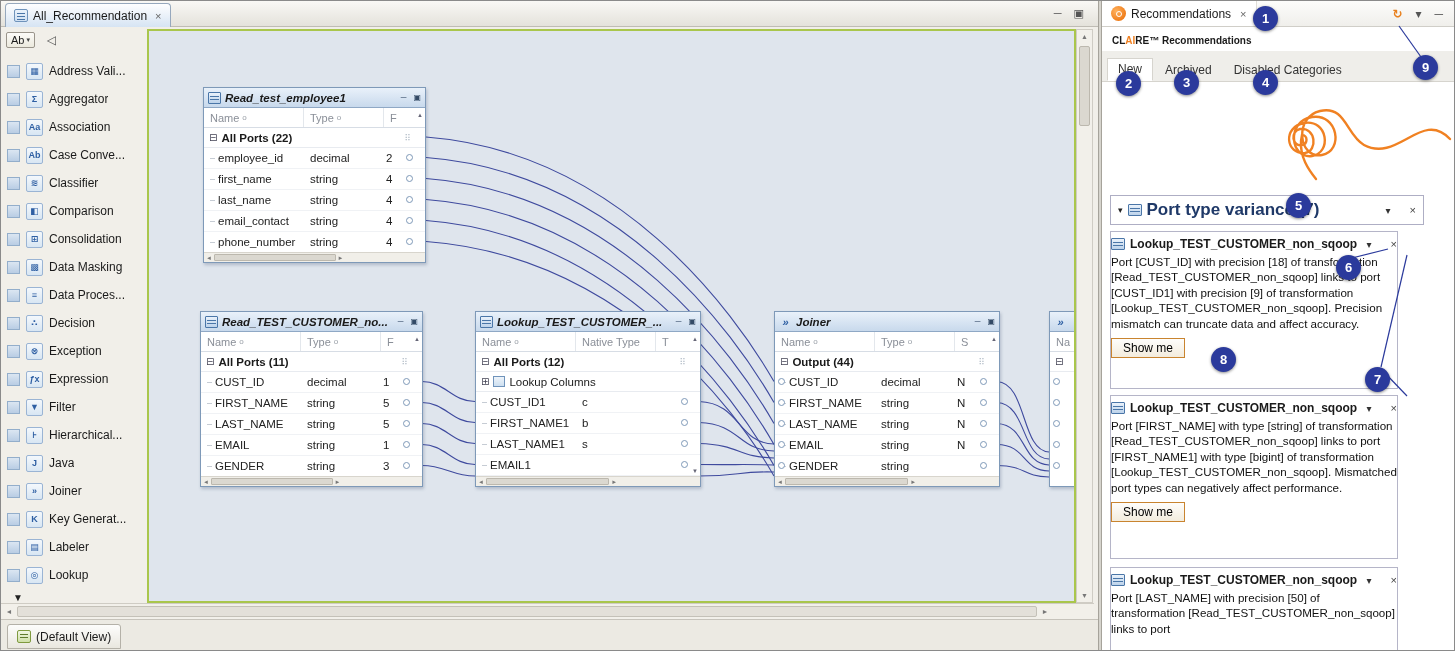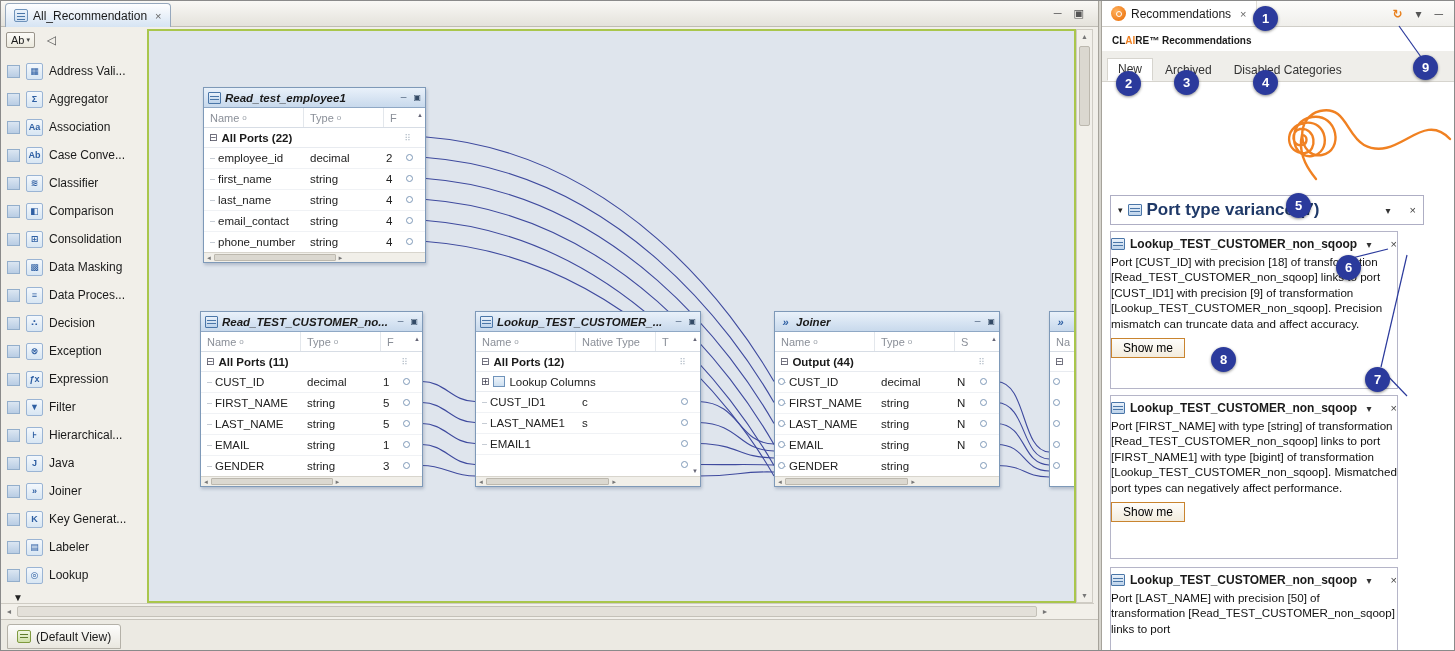--- a/index.html
+++ b/index.html
@@ -421,20 +421,24 @@
       <div class="mb-group">
         <span class="exp">⊞</span>
         <span class="sg-icon"></span>
         <span>Lookup Columns</span>
       </div>
       <div class="mb-row">
           <span class="rn">CUST_ID1</span>
           <span class="rt">c</span>
         </div>
       <div class="mb-row">
+          <span class="rn">FIRST_NAME1</span>
+          <span class="rt">b</span>
+        </div>
+      <div class="mb-row">
           <span class="rn">LAST_NAME1</span>
           <span class="rt">s</span>
         </div>
       <div class="mb-row">
           <span class="rn">EMAIL1</span>
           <span class="rt"></span>
         </div>
       <div class="mb-rail sub">
           <i></i>
           <i></i>

